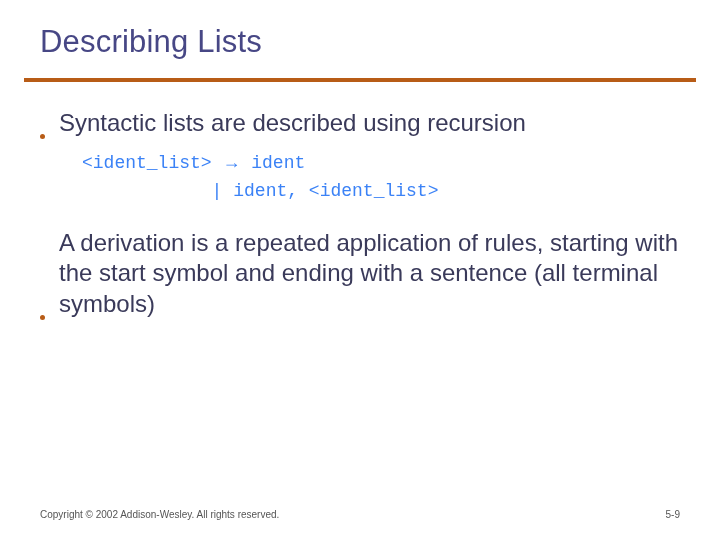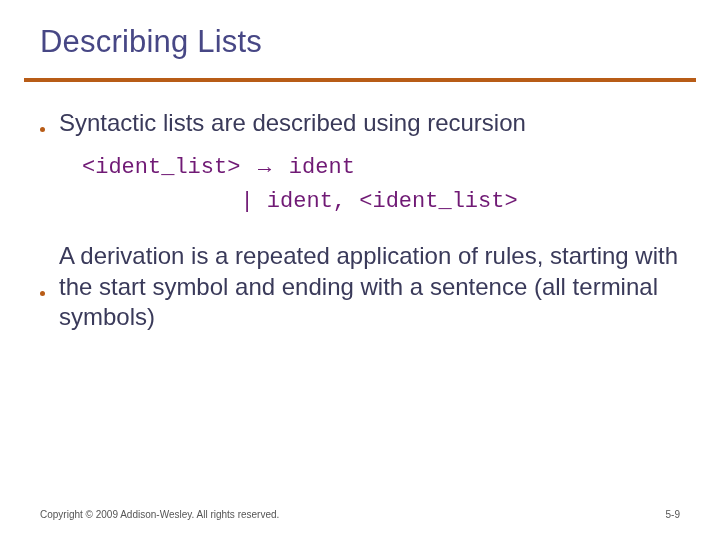--- a/index.html
+++ b/index.html
@@ -38,43 +38,43 @@
     background: #b85c17;
   }
   .content {
     position: absolute;
     left: 40px;
     top: 108px;
     width: 640px;
   }
   .bullet {
     display: flex;
-    align-items: center;
+    align-items: flex-end;
     margin-bottom: 10px;
   }
   .dot {
     flex: 0 0 auto;
     width: 5px;
     height: 5px;
     border-radius: 50%;
     background: #b85c17;
     margin-top: 13px;
     margin-right: 14px;
   }
   .btext {
     font-size: 24px;
     line-height: 1.28;
     color: #3a3a5a;
   }
   .codeblock {
     margin: 10px 0 22px 42px;
     font-family: "Courier New", Courier, monospace;
-    font-size: 22px;
+    font-size: 18px;
     line-height: 1.55;
-    color: #701a75;
+    color: #3b82f6;
     white-space: pre;
   }
   .arrow {
     font-family: "Lucida Sans", "Lucida Sans Unicode", sans-serif;
   }
   .footer {
     position: absolute;
     bottom: 20px;
     left: 40px;
     right: 40px;
@@ -105,17 +105,17 @@
 <span>            | ident, &lt;ident_list&gt;</span></div>
 
     <div class="bullet">
       <div class="dot"></div>
       <div class="btext">A derivation is a repeated application of rules, starting with the start symbol and ending with a sentence (all terminal symbols)</div>
     </div>
 
   </div>
 
   <div class="footer">
-    <span>Copyright © 2009 Addison-Wesley. All rights reserved.</span>
+    <span>Copyright © 2002 Addison-Wesley. All rights reserved.</span>
     <span>5-9</span>
   </div>
 
 </div>
 
 </body></html>

